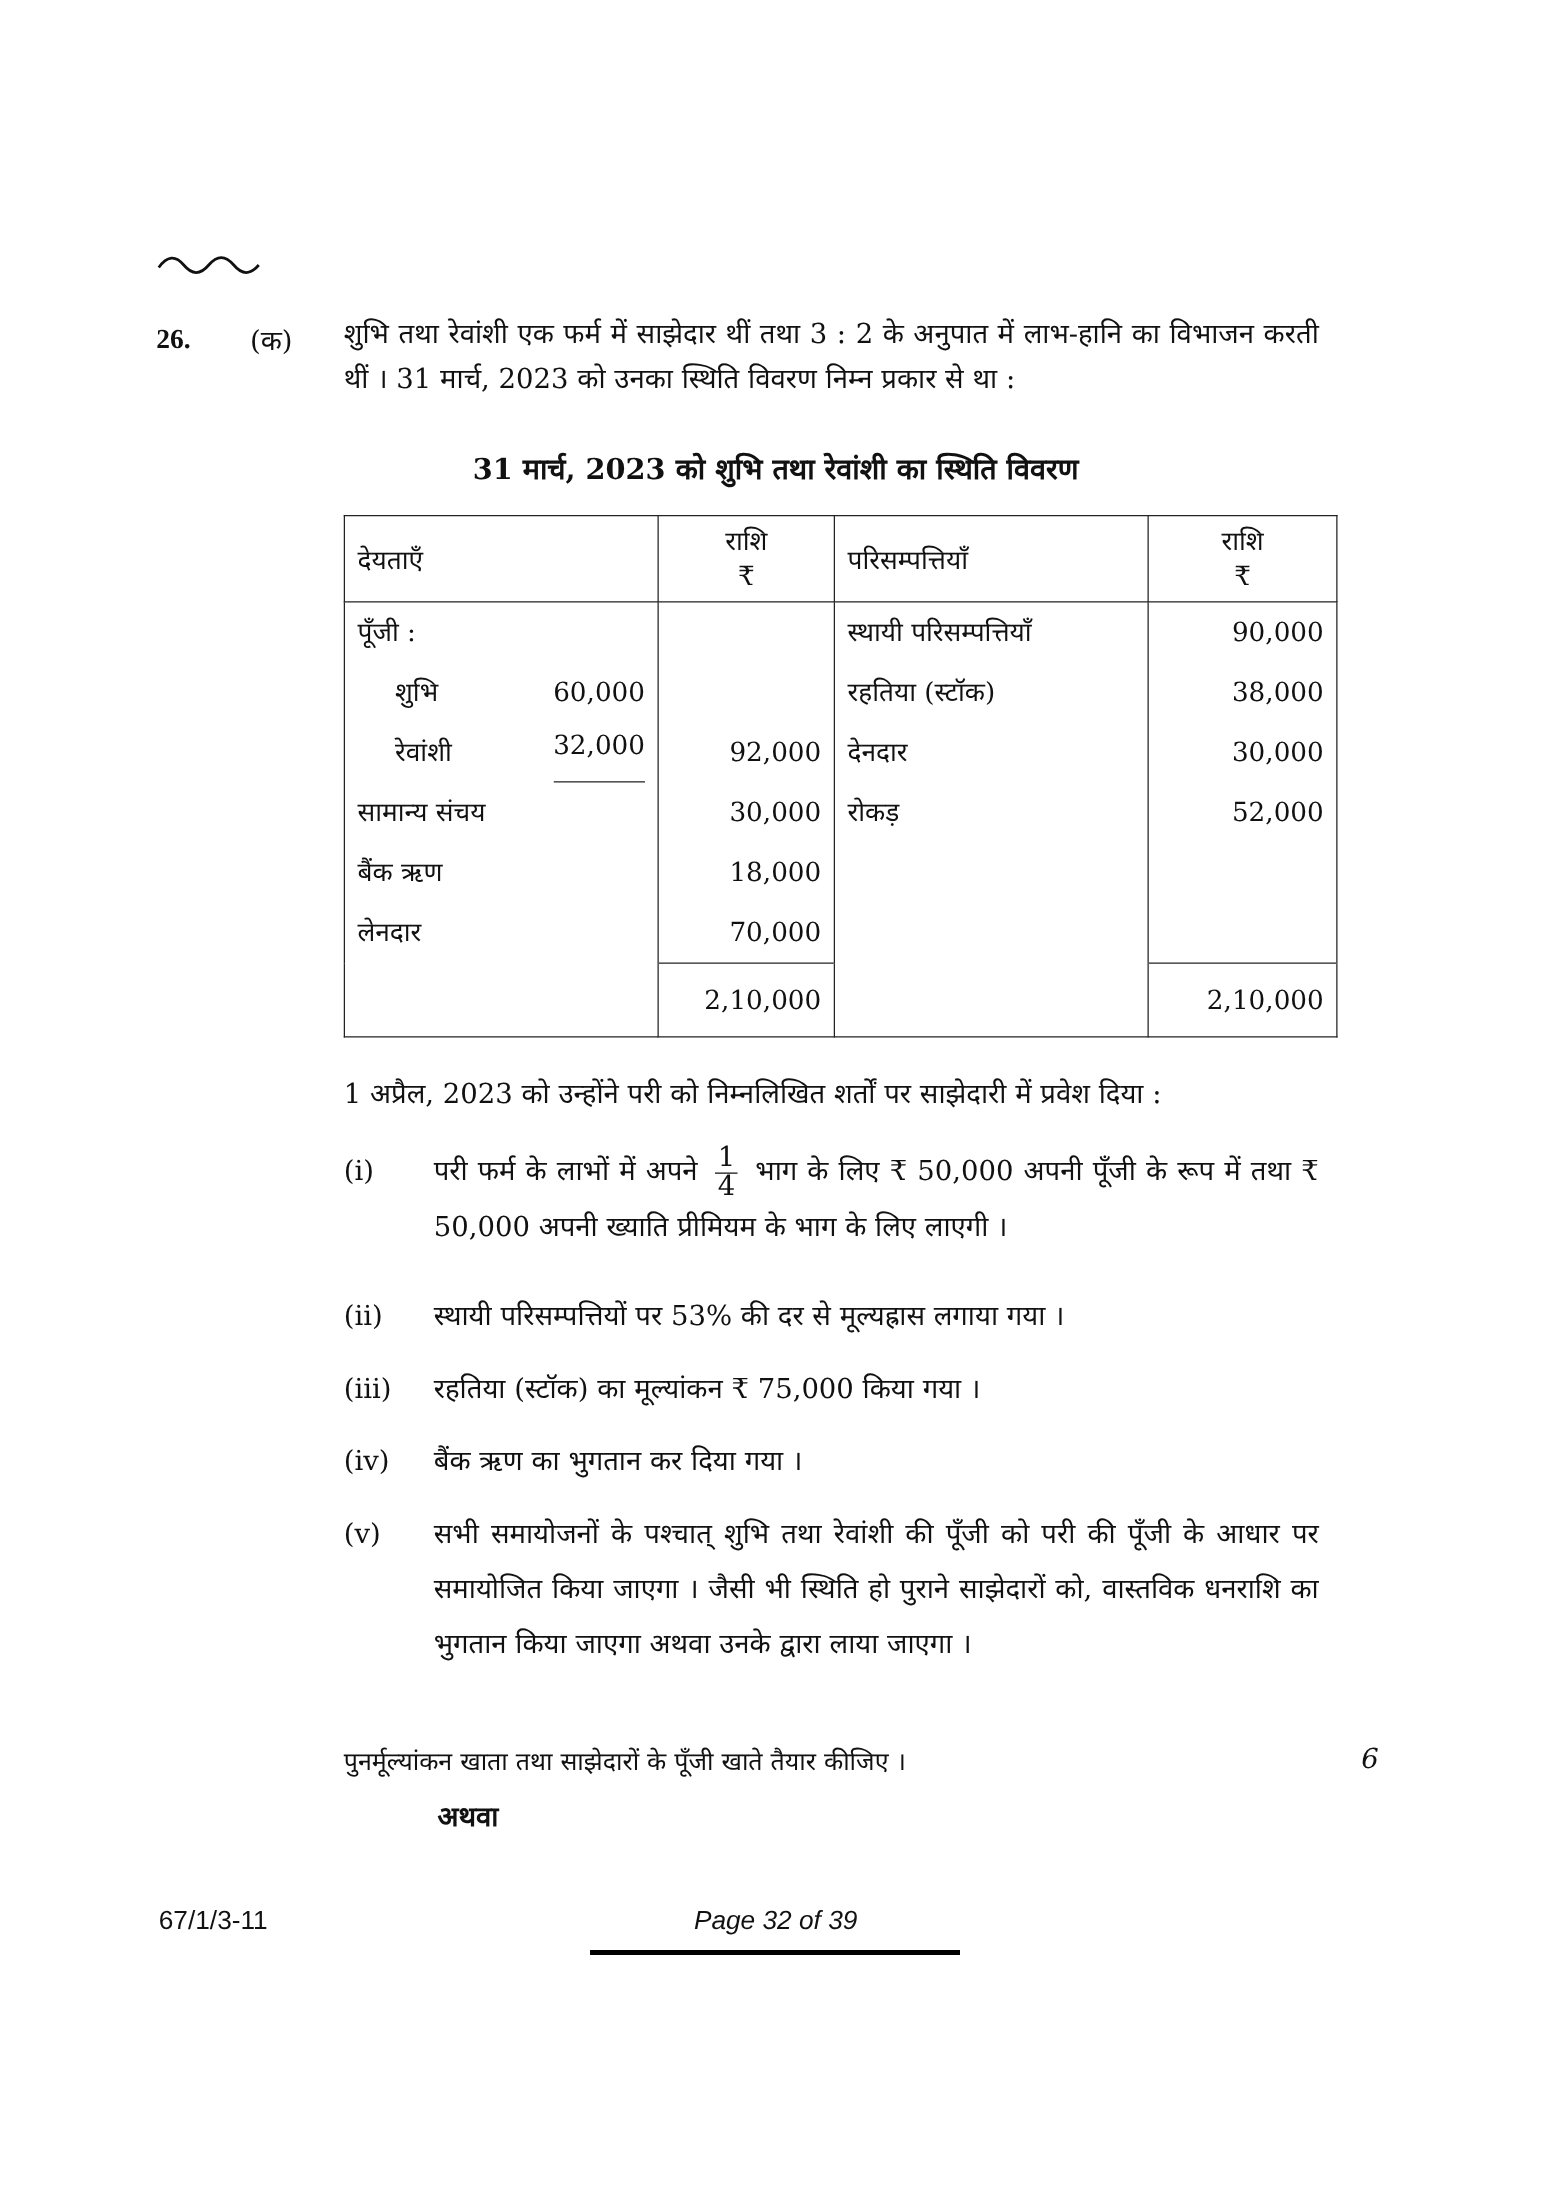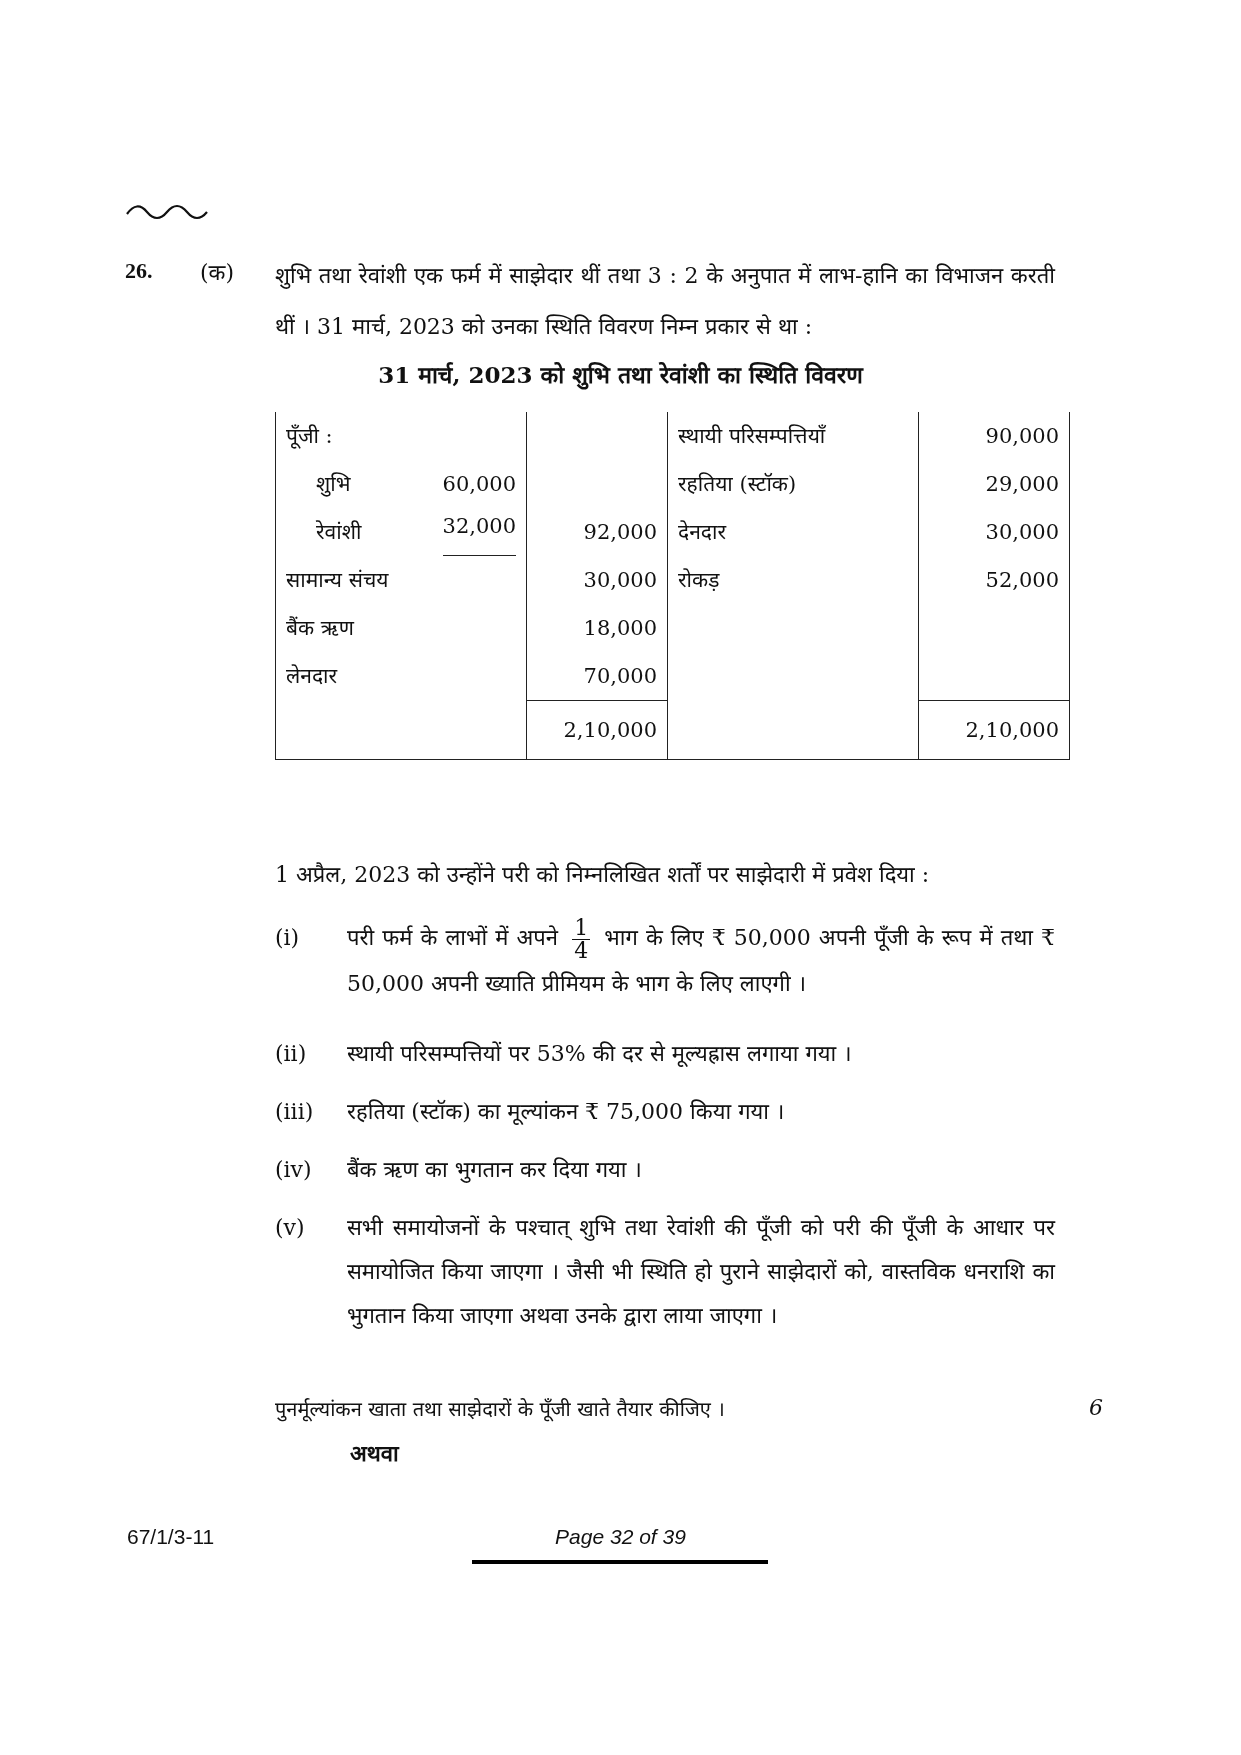--- a/index.html
+++ b/index.html
@@ -2,21 +2,21 @@
 <html><head>
 <meta charset="utf-8">
 <style>
   html, body { margin:0; padding:0; background:#ffffff; }
   body { width:1241px; height:1755px; position:relative; overflow:hidden;
          font-family:"DejaVu Serif", "Liberation Serif", serif; color:#111; }
   .abs { position:absolute; }
   .squiggle { left:125px; top:198px; width:85px; height:24px; }
   .qnum { left:125px; top:258px; font-weight:bold; font-size:22px; font-family:"Liberation Serif", serif; }
   .qsub { left:200px; top:256px; font-size:22px; }
-  .para { font-size:22px; line-height:51px; }
+  .para { font-size:22px; line-height:36px; }
   .p1 { left:275px; top:250px; width:780px; text-align:justify; }
   .title { left:0; width:1241px; top:358px; text-align:center; font-weight:bold; font-size:23px; }
   table.bs { position:absolute; left:275px; top:412px; border-collapse:collapse; font-size:21px; }
   table.bs td { border-left:1.5px solid #222; border-right:1.5px solid #222; vertical-align:top; padding:0 10px; }
   table.bs tr.head td { border-top:1.5px solid #222; border-bottom:1.5px solid #222; height:68px; vertical-align:middle; }
   table.bs tr.last td { border-bottom:1.5px solid #222; }
   .c1 { width:230px; } .c2 { width:120px; text-align:right; } .c3 { width:230px; } .c4 { width:130px; text-align:right; }
   .hcenter { text-align:center; line-height:28px; }
   .line { height:48px; line-height:48px; white-space:nowrap; }
   .sub-row { display:flex; justify-content:space-between; padding-left:30px; }
@@ -43,20 +43,32 @@
 </svg>
 
 <div class="abs qnum">26.</div>
 <div class="abs qsub">(क)</div>
 <div class="abs para p1">शुभि तथा रेवांशी एक फर्म में साझेदार थीं तथा 3 : 2 के अनुपात में लाभ-हानि का विभाजन करती थीं । 31 मार्च, 2023 को उनका स्थिति विवरण निम्न प्रकार से था :</div>
 
 <div class="abs title">31 मार्च, 2023 को शुभि तथा रेवांशी का स्थिति विवरण</div>
 
 <table class="bs">
   <tbody>
+      <tr class="head">
+    <td class="c1">देयताएँ</td>
+    <td class="c2 hcenter">
+      <div>राशि</div>
+      <div>₹</div>
+    </td>
+    <td class="c3">परिसम्पत्तियाँ</td>
+    <td class="c4 hcenter">
+      <div>राशि</div>
+      <div>₹</div>
+    </td>
+  </tr>
   <tr>
     <td class="c1">
       <div class="line">पूँजी :</div>
       <div class="line sub-row">
         <span>शुभि</span>
         <span>60,000</span>
       </div>
       <div class="line sub-row">
         <span>रेवांशी</span>
         <span class="underline-amt" style="line-height:36px;">32,000</span>
@@ -74,21 +86,21 @@
       <div class="line">70,000</div>
     </td>
     <td class="c3">
       <div class="line">स्थायी परिसम्पत्तियाँ</div>
       <div class="line">रहतिया (स्टॉक)</div>
       <div class="line">देनदार</div>
       <div class="line">रोकड़</div>
     </td>
     <td class="c4">
       <div class="line">90,000</div>
-      <div class="line">29,000</div>
+      <div class="line">38,000</div>
       <div class="line">30,000</div>
       <div class="line">52,000</div>
     </td>
   </tr>
   <tr class="last">
     <td class="c1"></td>
     <td class="c2 total-cell">2,10,000</td>
     <td class="c3"></td>
     <td class="c4 total-cell">2,10,000</td>
   </tr>

